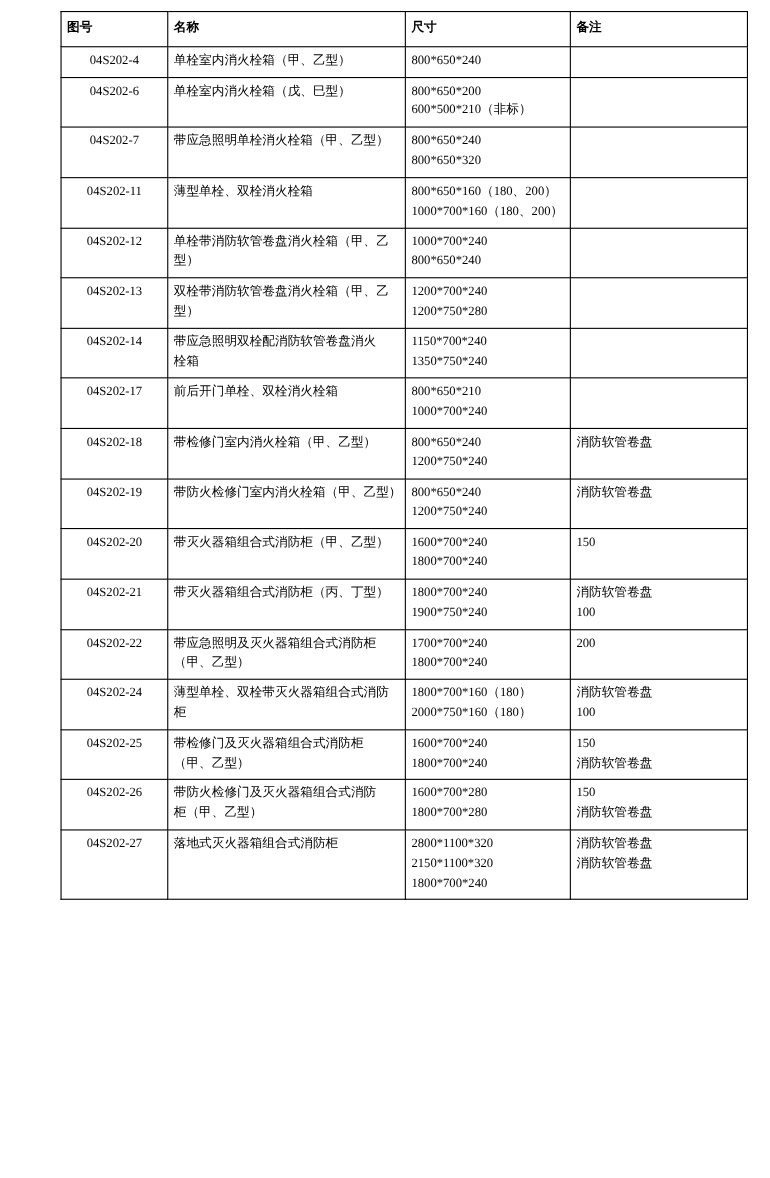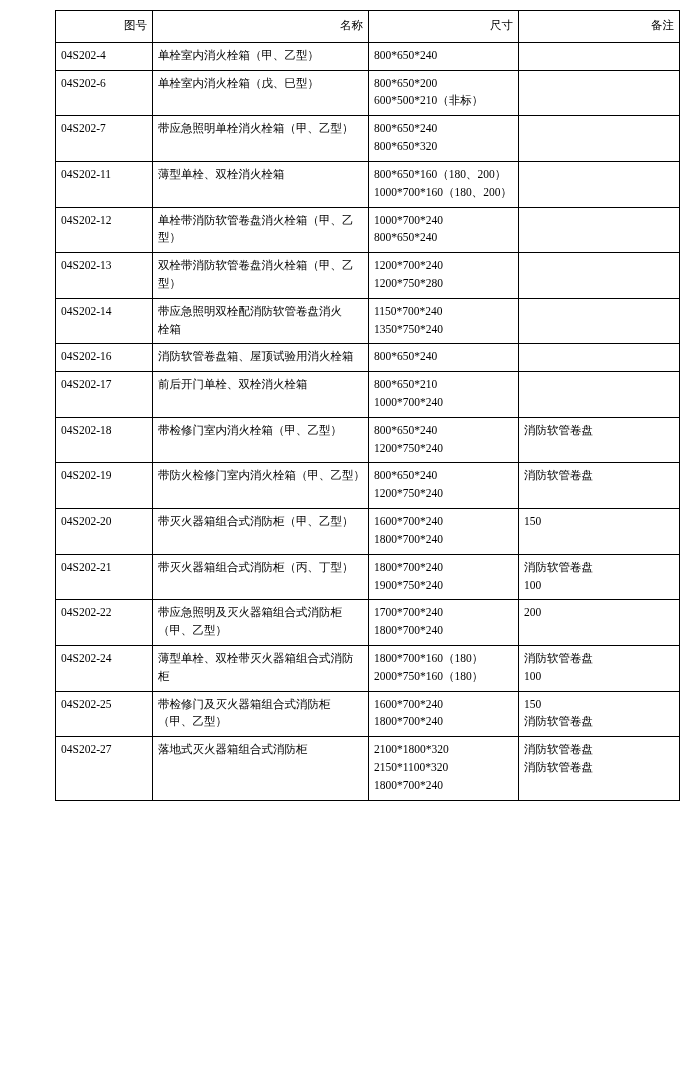--- a/index.html
+++ b/index.html
@@ -32,32 +32,33 @@
   table.spec-table th,
   table.spec-table td {
     border: 1px solid #000000;
     vertical-align: top;
     padding: 4px 5px 5px 5px;
     font-size: 11.5px;
     line-height: 1.55;
     font-family: "Liberation Serif", "DejaVu Serif", serif;
   }
   table.spec-table th {
-    text-align: right;
-    font-weight: normal;
+    text-align: left;
+    font-weight: bold;
     padding-top: 6px;
     padding-bottom: 7px;
   }
   .cell-lines > div {
     white-space: pre;
   }
   td.code-cell {
     font-family: "Liberation Serif", "DejaVu Serif", serif;
     letter-spacing: 0px;
     white-space: nowrap;
+    text-align: center;
   }
   td.name-cell {
     word-break: break-all;
   }
   td.size-cell div,
   td.note-cell div {
     white-space: nowrap;
   }
   .blank { min-height: 1px; }
 </style>
@@ -168,32 +169,20 @@
           </td>
           <td class="size-cell cell-lines">
             <div>1150*700*240</div>
             <div>1350*750*240</div>
           </td>
           <td class="note-cell cell-lines">
             <div class="blank">&nbsp;</div>
           </td>
         </tr>
         <tr>
-          <td class="code-cell">04S202-16</td>
-          <td class="name-cell cell-lines">
-            <div>消防软管卷盘箱、屋顶试验用消火栓箱</div>
-          </td>
-          <td class="size-cell cell-lines">
-            <div>800*650*240</div>
-          </td>
-          <td class="note-cell cell-lines">
-            <div class="blank">&nbsp;</div>
-          </td>
-        </tr>
-        <tr>
           <td class="code-cell">04S202-17</td>
           <td class="name-cell cell-lines">
             <div>前后开门单栓、双栓消火栓箱</div>
           </td>
           <td class="size-cell cell-lines">
             <div>800*650*210</div>
             <div>1000*700*240</div>
           </td>
           <td class="note-cell cell-lines">
             <div class="blank">&nbsp;</div>
@@ -290,26 +279,41 @@
           <td class="size-cell cell-lines">
             <div>1600*700*240</div>
             <div>1800*700*240</div>
           </td>
           <td class="note-cell cell-lines">
             <div>150</div>
             <div>消防软管卷盘</div>
           </td>
         </tr>
         <tr>
+          <td class="code-cell">04S202-26</td>
+          <td class="name-cell cell-lines">
+            <div>带防火检修门及灭火器箱组合式消防</div>
+            <div>柜（甲、乙型）</div>
+          </td>
+          <td class="size-cell cell-lines">
+            <div>1600*700*280</div>
+            <div>1800*700*280</div>
+          </td>
+          <td class="note-cell cell-lines">
+            <div>150</div>
+            <div>消防软管卷盘</div>
+          </td>
+        </tr>
+        <tr>
           <td class="code-cell">04S202-27</td>
           <td class="name-cell cell-lines">
             <div>落地式灭火器箱组合式消防柜</div>
           </td>
           <td class="size-cell cell-lines">
-            <div>2100*1800*320</div>
+            <div>2800*1100*320</div>
             <div>2150*1100*320</div>
             <div>1800*700*240</div>
           </td>
           <td class="note-cell cell-lines">
             <div>消防软管卷盘</div>
             <div>消防软管卷盘</div>
           </td>
         </tr>
       </tbody>
   </table>

